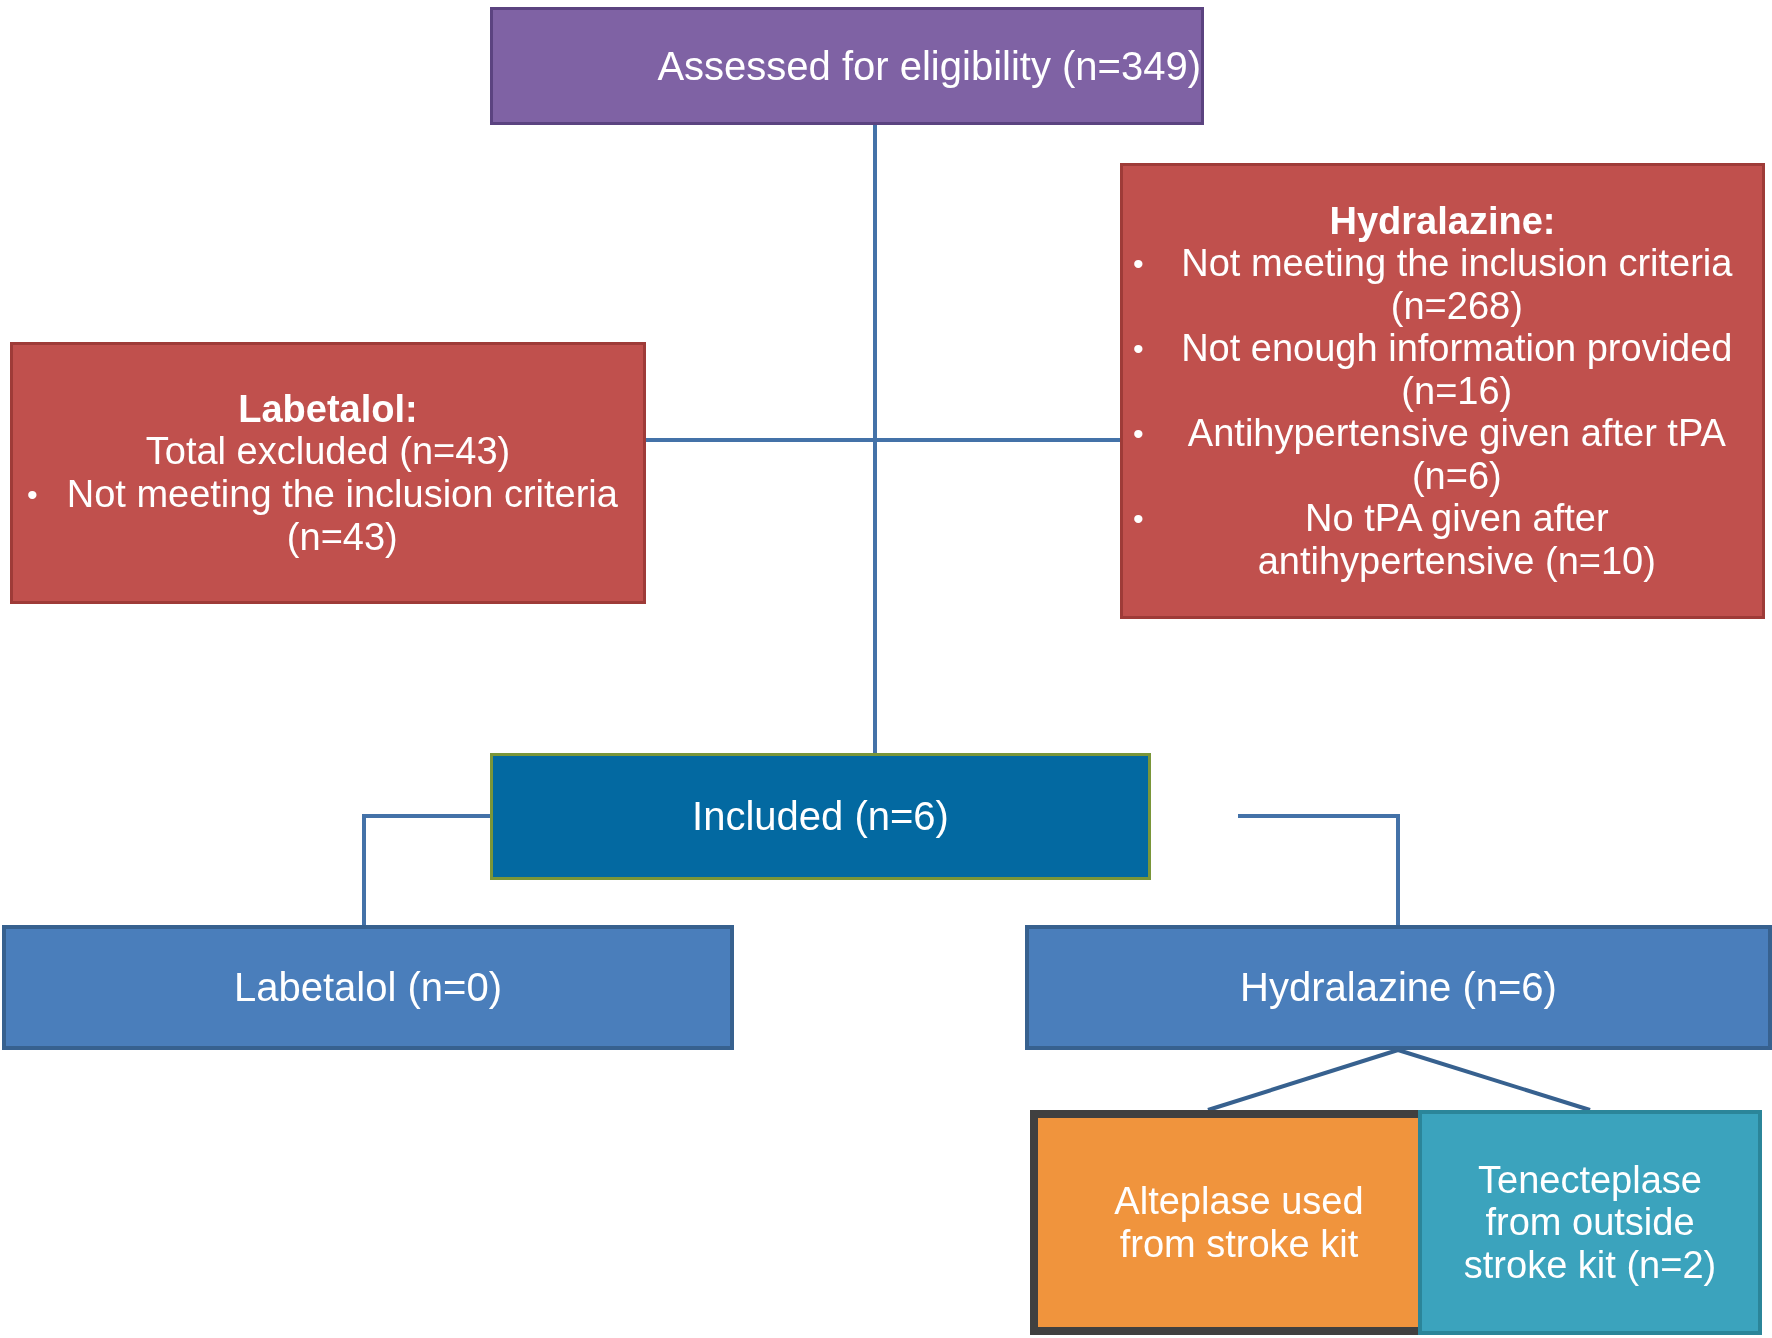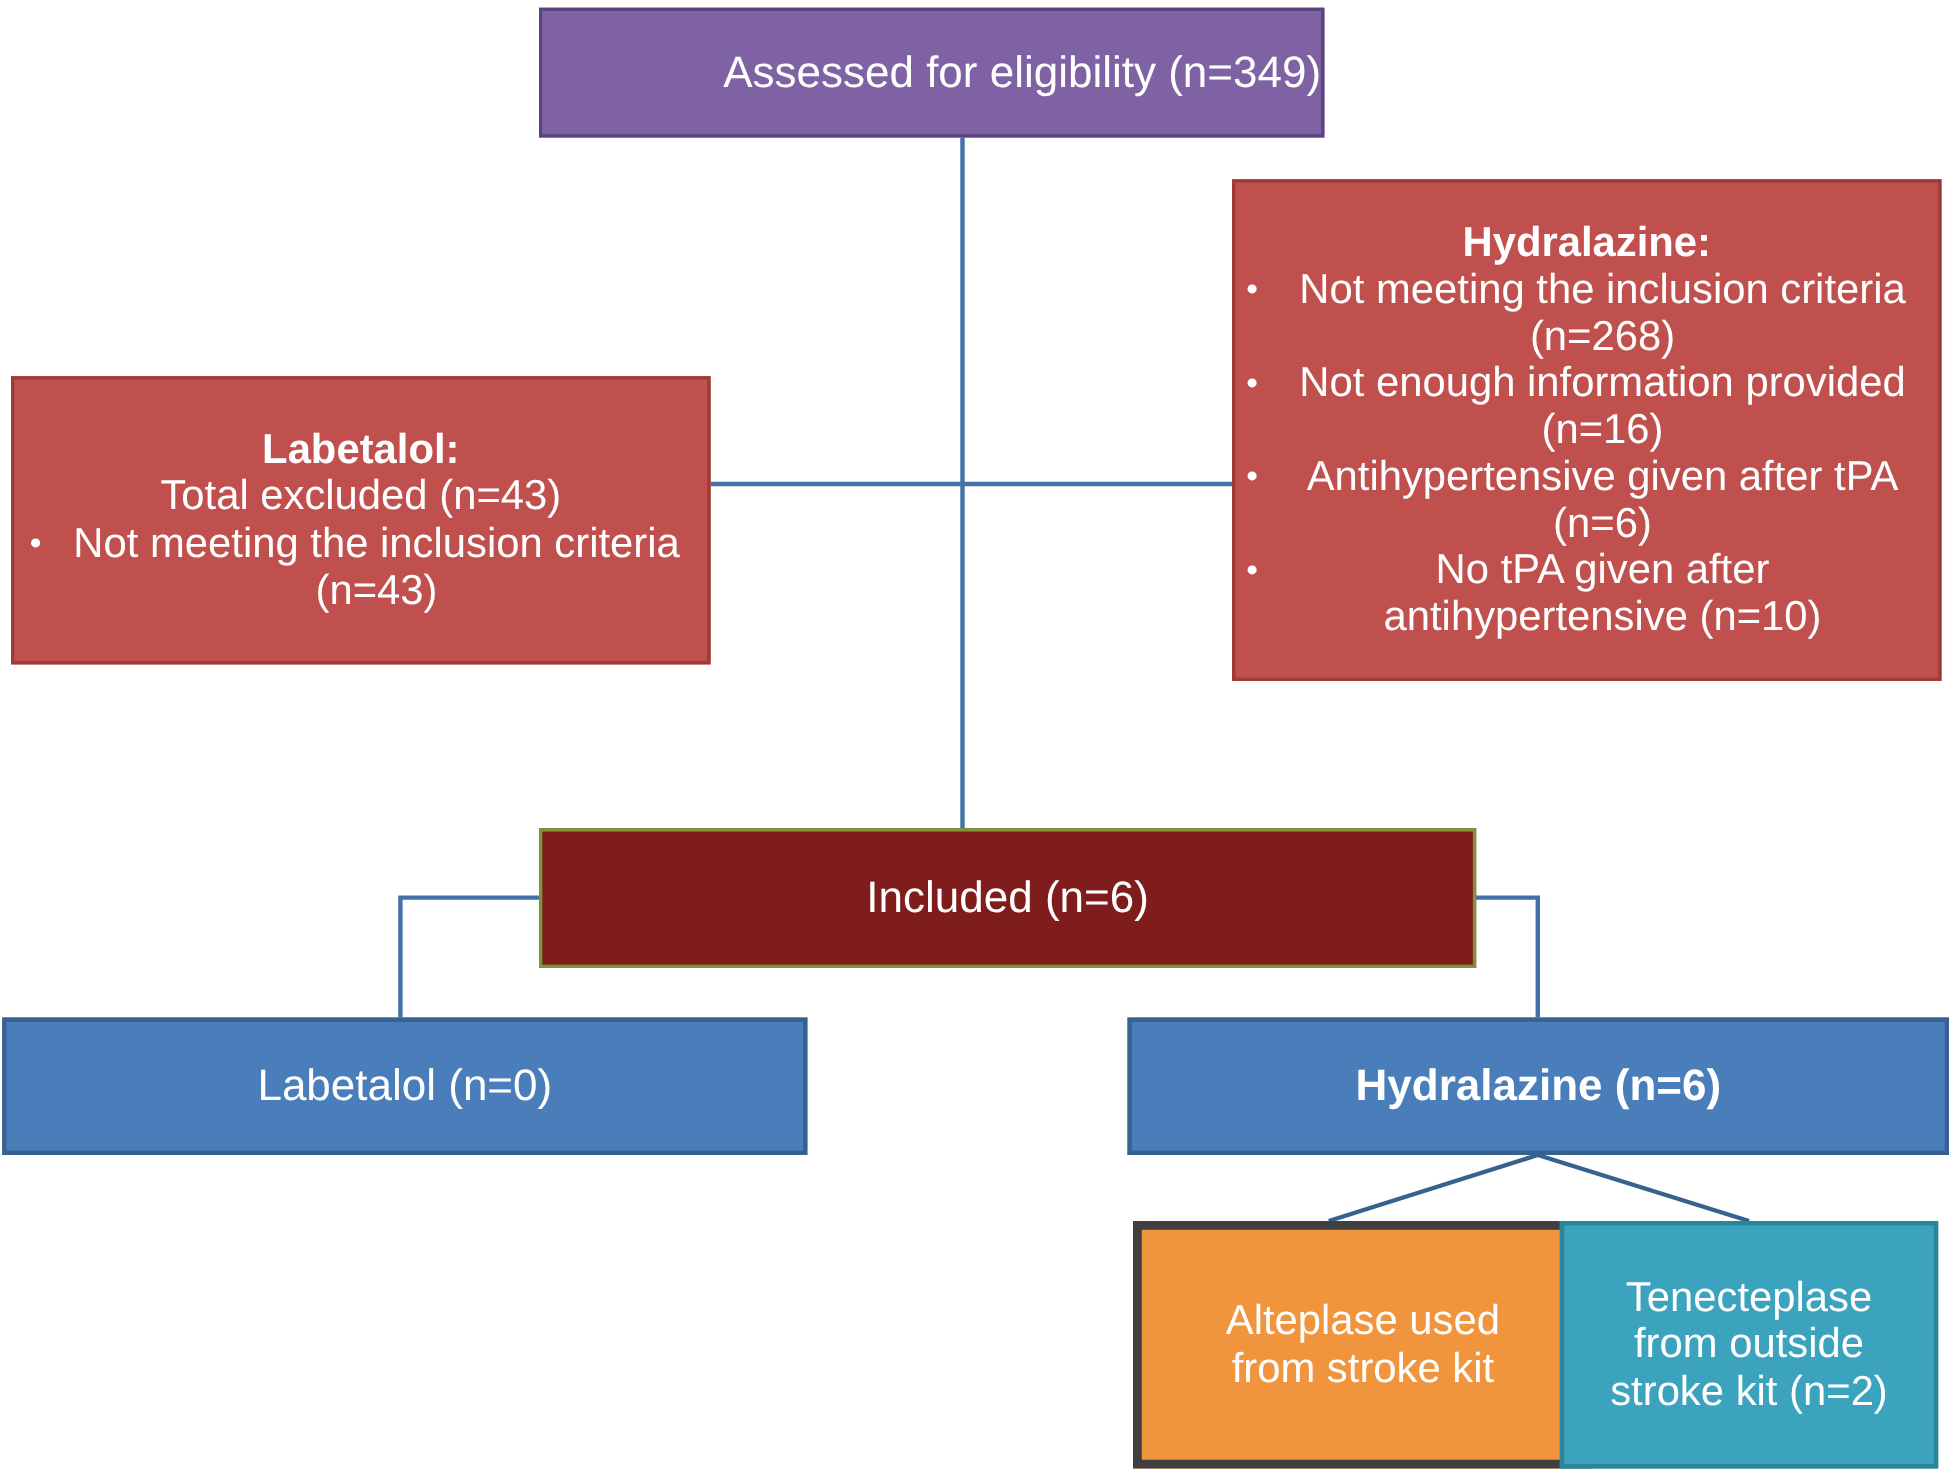--- a/index.html
+++ b/index.html
@@ -79,37 +79,36 @@
     margin-top: 32px;
   }
   #node-hydralazine-excluded {
     left: 1120px; top: 163px; width: 645px; height: 456px;
     background: #C0504D;
     border: 3px solid #9E3B38;
     font-size: 38px;
     padding: 6px 10px;
   }
   #node-included {
-    left: 490px; top: 753px; width: 852px; height: 127px;
-    background: #7f1d1d;
+    left: 490px; top: 753px; width: 661px; height: 127px;
+    background: #0369a1;
     border: 3px solid #7A9639;
     font-size: 40px;
   }
   #node-labetalol-arm {
     left: 2px; top: 925px; width: 732px; height: 125px;
     background: #4A7EBB;
     border: 4px solid #37618F;
     font-size: 40px;
   }
   #node-hydralazine-arm {
     left: 1025px; top: 925px; width: 747px; height: 125px;
     background: #4A7EBB;
     border: 4px solid #37618F;
     font-size: 40px;
-    font-weight: bold;
   }
   #node-alteplase {
     left: 1030px; top: 1110px; width: 418px; height: 225px;
     background: #F0943D;
     border: 8px solid #404040;
     font-size: 38px;
     padding: 4px 10px;
   }
   #node-tenecteplase {
     left: 1418px; top: 1110px; width: 344px; height: 225px;

